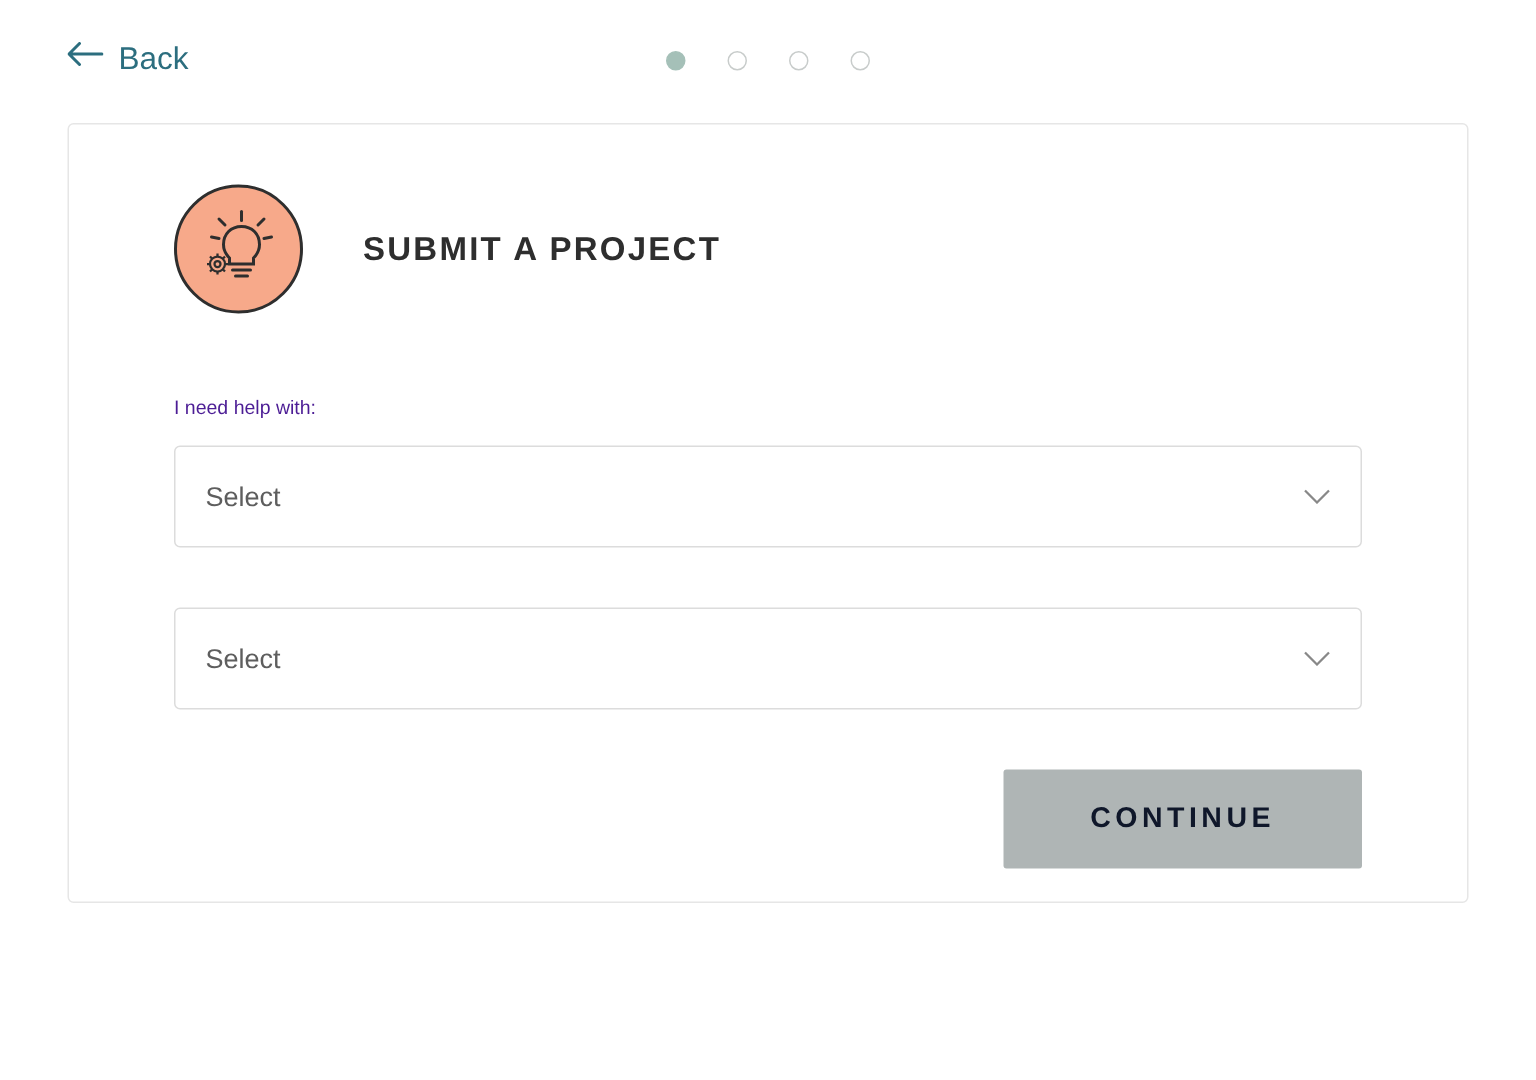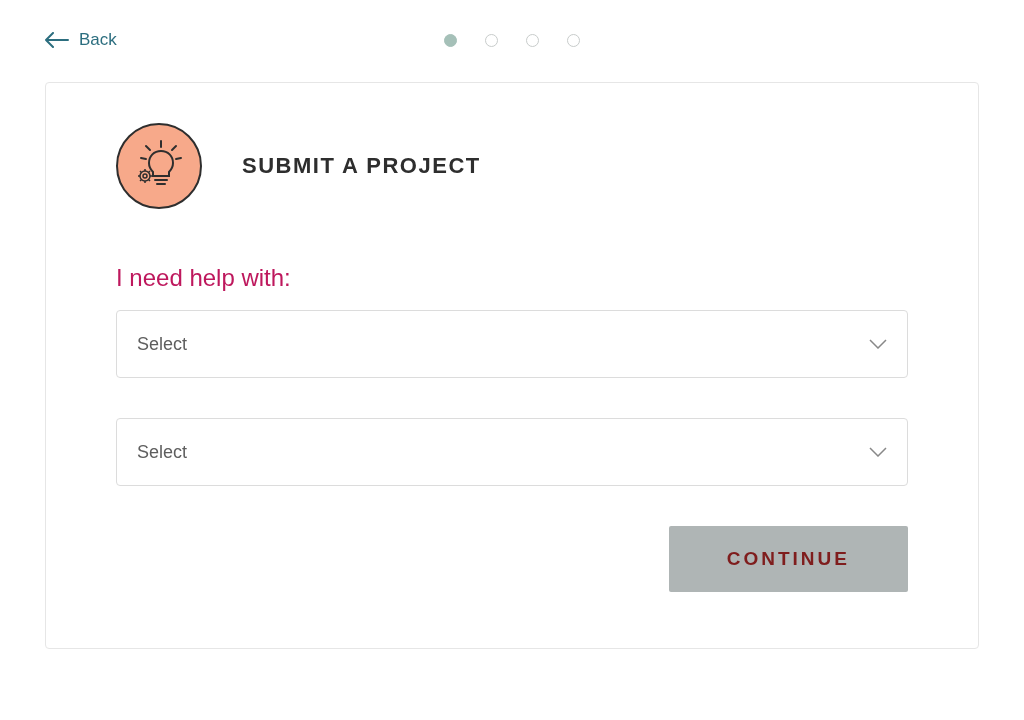--- a/index.html
+++ b/index.html
@@ -18,25 +18,25 @@
       padding: 20px 45px;
     }
     .top-row {
       display: flex;
       align-items: center;
       position: relative;
       height: 40px;
     }
     .back-link {
       display: flex;
-      align-items: center;
+      align-items: flex-start;
       gap: 10px;
       color: #2c6e7f;
       cursor: pointer;
-      font-size: 17px;
+      font-size: 21px;
     }
     .back-arrow {
       display: flex;
       align-items: center;
     }
     .progress-dots {
       position: absolute;
       left: 50%;
       transform: translateX(-50%);
       display: flex;
@@ -51,21 +51,21 @@
       background: transparent;
     }
     .dot.active {
       background: #a5c0b8;
       border-color: #a5c0b8;
     }
     .card {
       margin-top: 22px;
       border: 1px solid #e6e6e6;
       border-radius: 4px;
-      padding: 40px 70px 56px 70px;
+      padding: 40px 70px 22px 70px;
     }
     .card-header {
       display: flex;
       align-items: center;
       gap: 40px;
       margin-bottom: 55px;
     }
     .icon-circle {
       width: 86px;
       height: 86px;
@@ -82,22 +82,22 @@
       font-size: 22px;
       font-weight: 600;
       letter-spacing: 1.5px;
       color: #2e2e2e;
       text-transform: uppercase;
     }
     .field-group {
       margin-bottom: 40px;
     }
     .field-label {
-      font-size: 24px;
-      color: #be185d;
+      font-size: 13px;
+      color: #4c1d95;
       margin-bottom: 18px;
       display: block;
     }
     .select-box {
       width: 100%;
       height: 68px;
       border: 1px solid #dcdcdc;
       border-radius: 4px;
       background: #ffffff;
       display: flex;
@@ -112,21 +112,21 @@
       display: flex;
       align-items: center;
     }
     .button-row {
       display: flex;
       justify-content: flex-end;
       margin-top: 30px;
     }
     .continue-btn {
       background: #afb5b5;
-      color: #7f1d1d;
+      color: #0f172a;
       border: none;
       padding: 22px 58px;
       font-size: 19px;
       font-weight: 600;
       letter-spacing: 3px;
       text-transform: uppercase;
       cursor: pointer;
       border-radius: 2px;
     }
   </style>

